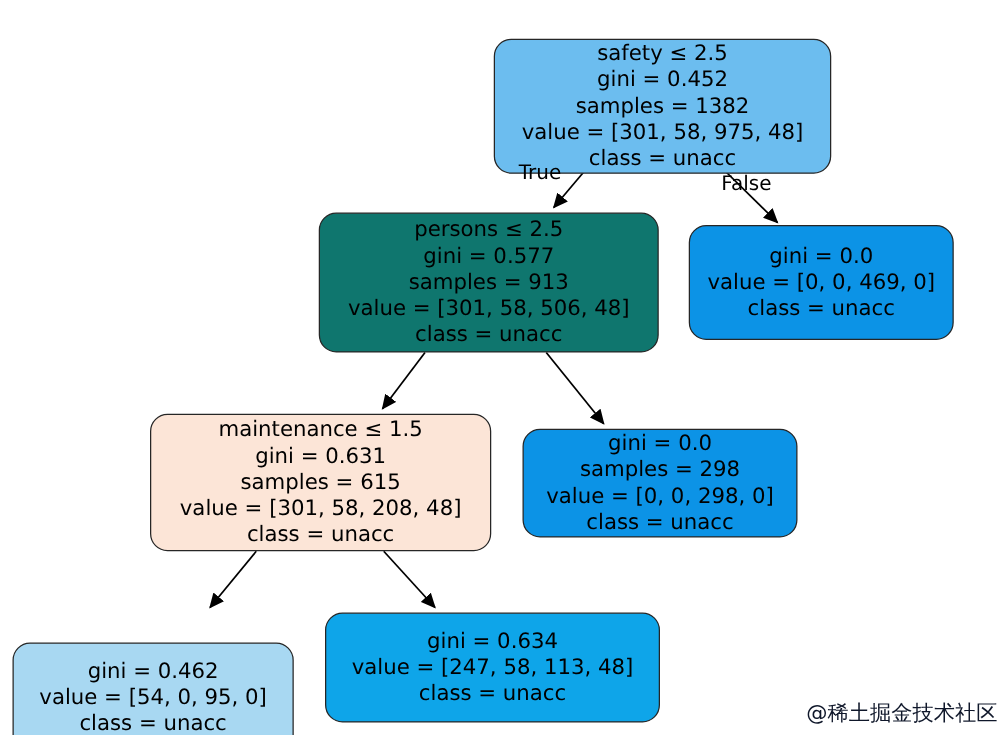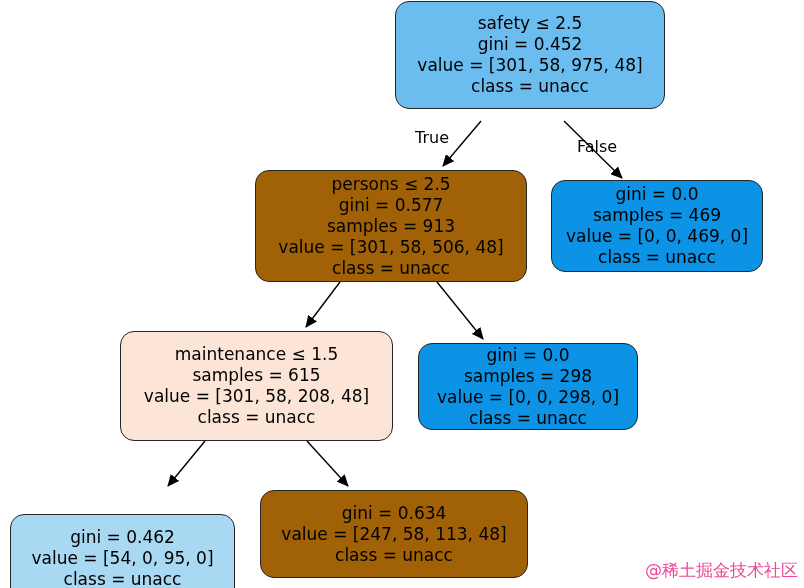--- a/index.html
+++ b/index.html
@@ -29,40 +29,40 @@
     display: flex;
     flex-direction: column;
     justify-content: center;
     align-items: center;
     text-align: center;
     font-size: 17px;
     line-height: 21px;
     color: #000000;
     white-space: nowrap;
   }
-  .n0 { left: 395px; top: 1px;  width: 270px; height: 108px; }
+  .n0 { left: 395px; top: 31px;  width: 270px; height: 108px; }
   .n1 { left: 255px; top: 170px; width: 272px; height: 112px; }
   .n2 { left: 551px; top: 180px; width: 212px; height: 92px;  }
   .n3 { left: 120px; top: 331px; width: 273px; height: 110px; }
   .n4 { left: 418px; top: 343px; width: 220px; height: 87px;  }
   .n5 { left: 10px;  top: 490px; width: 225px; height: 88px; margin-top: 24px;  }
   .n6 { left: 260px; top: 490px; width: 268px; height: 88px;  }
   .edge-label {
     position: absolute;
     font-size: 16px;
     color: #000000;
   }
   .label-true  { left: 415px; top: 128px; }
   .label-false { left: 577px; top: 137px; }
   .watermark {
     position: absolute;
     right: 6px;
     bottom: 6px;
     font-size: 17px;
-    color: #ec4899;
+    color: #0f172a;
   }
 </style>
 </head>
 <body>
 
 <div id="canvas">
 
   <svg id="edges" width="804" height="588">
     <defs>
       <marker id="ah" markerUnits="userSpaceOnUse" markerWidth="13" markerHeight="11" refX="11" refY="5.5" orient="auto">
@@ -73,60 +73,61 @@
     <line x1="564" y1="121" x2="622" y2="178" stroke="#000000" stroke-width="1.4" marker-end="url(#ah)"></line>
     <line x1="340" y1="282" x2="306" y2="327" stroke="#000000" stroke-width="1.4" marker-end="url(#ah)"></line>
     <line x1="437" y1="282" x2="483" y2="339" stroke="#000000" stroke-width="1.4" marker-end="url(#ah)"></line>
     <line x1="205" y1="441" x2="168" y2="486" stroke="#000000" stroke-width="1.4" marker-end="url(#ah)"></line>
     <line x1="307" y1="441" x2="348" y2="486" stroke="#000000" stroke-width="1.4" marker-end="url(#ah)"></line>
   </svg>
 
   <div class="tree-node n0" style="background: rgb(108, 189, 239);">
     <span>safety ≤ 2.5</span>
     <span>gini = 0.452</span>
+    <span>samples = 1382</span>
     <span>value = [301, 58, 975, 48]</span>
     <span>class = unacc</span>
   </div>
 
-  <div class="tree-node n1" style="background: #a16207;">
+  <div class="tree-node n1" style="background: #0f766e;">
     <span>persons ≤ 2.5</span>
     <span>gini = 0.577</span>
     <span>samples = 913</span>
     <span>value = [301, 58, 506, 48]</span>
     <span>class = unacc</span>
   </div>
 
   <div class="tree-node n2" style="background: rgb(12, 147, 230);">
     <span>gini = 0.0</span>
-    <span>samples = 469</span>
     <span>value = [0, 0, 469, 0]</span>
     <span>class = unacc</span>
   </div>
 
   <div class="tree-node n3" style="background: rgb(252, 229, 215); align-items: center;">
     <span>maintenance ≤ 1.5</span>
+    <span>gini = 0.631</span>
     <span>samples = 615</span>
     <span>value = [301, 58, 208, 48]</span>
     <span>class = unacc</span>
   </div>
 
   <div class="tree-node n4" style="background: rgb(12, 147, 230);">
     <span>gini = 0.0</span>
     <span>samples = 298</span>
     <span>value = [0, 0, 298, 0]</span>
     <span>class = unacc</span>
   </div>
 
   <div class="tree-node n5" style="background: rgb(168, 216, 242);">
     <span>gini = 0.462</span>
     <span>value = [54, 0, 95, 0]</span>
     <span>class = unacc</span>
   </div>
 
-  <div class="tree-node n6" style="background: #a16207;">
+  <div class="tree-node n6" style="background: #0ea5e9;">
     <span>gini = 0.634</span>
     <span>value = [247, 58, 113, 48]</span>
     <span>class = unacc</span>
   </div>
 
   <span class="edge-label label-true">True</span>
   <span class="edge-label label-false">False</span>
 
   <span class="watermark">@稀土掘金技术社区</span>
 

